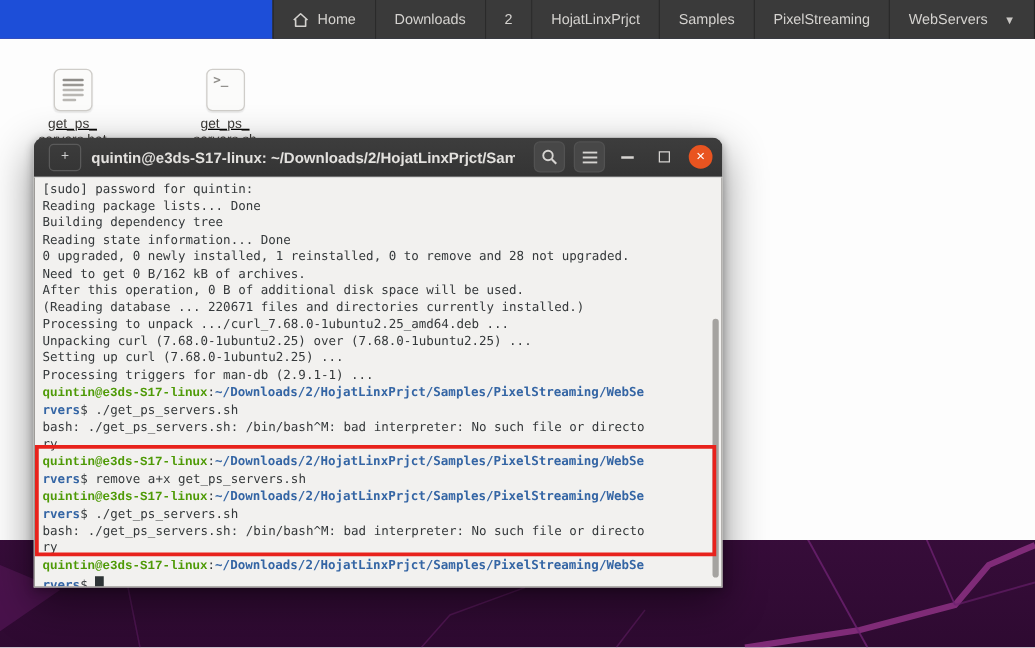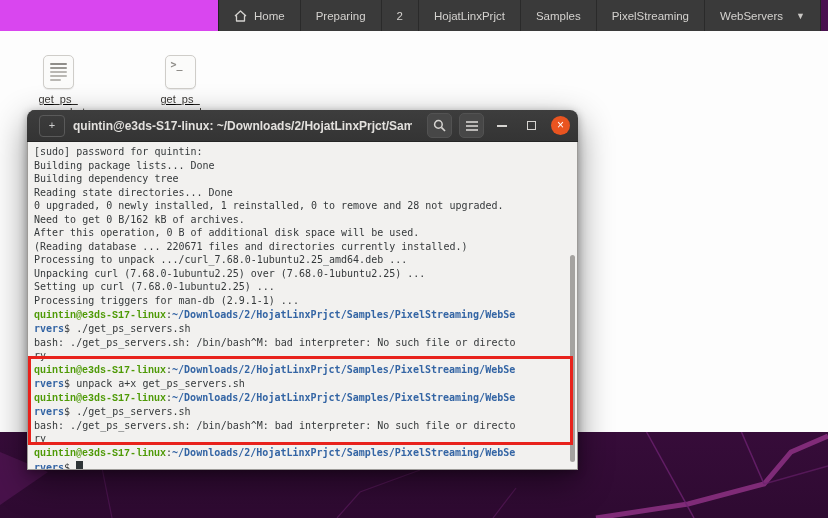--- a/index.html
+++ b/index.html
@@ -4,21 +4,21 @@
 <style>
   * { margin:0; padding:0; box-sizing:border-box; }
   html,body { width:828px; height:518px; overflow:hidden; font-family:"Liberation Sans","DejaVu Sans",sans-serif; background:#ffffff; }
   #stage { position:relative; width:828px; height:518px; overflow:hidden; }
 
   
   #wallpaper { position:absolute; left:0; top:0; width:828px; height:518px; background:linear-gradient(180deg,#4a1150 0%,#451048 55%,#2e0a31 100%); }
   #wallpaper svg { position:absolute; left:0; top:0; }
 
   
-  #pathbar { position:absolute; left:0; top:0; width:816px; height:31px; background:#d946ef; display:flex; align-items:stretch; z-index:2; }
+  #pathbar { position:absolute; left:0; top:0; width:816px; height:31px; background:#1d4ed8; display:flex; align-items:stretch; z-index:2; }
   #pathbar-items { position:absolute; left:218px; top:0; height:31px; display:flex; align-items:stretch; background:#3a3a3a; border-left:1px solid #232323; border-right:1px solid #232323; }
   .pb-item { display:flex; align-items:center; gap:7px; padding:0 15px; color:#d4d2cf; font-size:11.5px; border-right:1px solid #2a2a2a; cursor:default; background:#3a3a3a; border-top:none; border-bottom:none; border-left:none; font-family:inherit; }
   .pb-item:last-child { border-right:none; }
   .pb-arrow { font-size:9px; color:#c9c7c4; margin-left:6px; }
   .pb-home-icon svg { display:block; }
 
   #fm-content { position:absolute; left:0; top:31px; width:828px; height:401px; background:#fdfdfd; z-index:1; }
 
   .file-item { position:absolute; top:24px; width:82px; display:flex; flex-direction:column; align-items:center; cursor:default;text-decoration:underline; }
   .file-icon { width:31px; height:34px; background:#fbfbfa; border:1px solid #cfcdc9; border-radius:5px; position:relative; box-shadow:0 1px 1px rgba(0,0,0,.08); }
@@ -98,21 +98,21 @@
     <div id="pathbar-items">
         <button class="pb-item">
           <span class="pb-home-icon">
             <svg width="13" height="12" viewBox="0 0 13 12">
               <path d="M1 6 L6.5 1 L12 6 M2.5 5.4 V11 H10.5 V5.4" fill="none" stroke="#d4d2cf" stroke-width="1.3" stroke-linejoin="round"></path>
             </svg>
           </span>
           <span>Home</span>
         </button>
         <button class="pb-item">
-          <span>Preparing</span>
+          <span>Downloads</span>
         </button>
         <button class="pb-item">
           <span>2</span>
         </button>
         <button class="pb-item">
           <span>HojatLinxPrjct</span>
         </button>
         <button class="pb-item">
           <span>Samples</span>
         </button>
@@ -149,37 +149,37 @@
       <button class="wm-btn">
           <span class="wm-max"></span>
         </button>
       <button id="term-close">
           <span>×</span>
         </button>
     </div>
     <div id="term-body">
       <div id="term-output">
           <div class="tline"><span class="seg-d">[sudo] password for quintin:</span></div>
-          <div class="tline"><span class="seg-d">Building package lists... Done</span></div>
+          <div class="tline"><span class="seg-d">Reading package lists... Done</span></div>
           <div class="tline"><span class="seg-d">Building dependency tree</span></div>
-          <div class="tline"><span class="seg-d">Reading state directories... Done</span></div>
+          <div class="tline"><span class="seg-d">Reading state information... Done</span></div>
           <div class="tline"><span class="seg-d">0 upgraded, 0 newly installed, 1 reinstalled, 0 to remove and 28 not upgraded.</span></div>
           <div class="tline"><span class="seg-d">Need to get 0 B/162 kB of archives.</span></div>
           <div class="tline"><span class="seg-d">After this operation, 0 B of additional disk space will be used.</span></div>
           <div class="tline"><span class="seg-d">(Reading database ... 220671 files and directories currently installed.)</span></div>
           <div class="tline"><span class="seg-d">Processing to unpack .../curl_7.68.0-1ubuntu2.25_amd64.deb ...</span></div>
           <div class="tline"><span class="seg-d">Unpacking curl (7.68.0-1ubuntu2.25) over (7.68.0-1ubuntu2.25) ...</span></div>
           <div class="tline"><span class="seg-d">Setting up curl (7.68.0-1ubuntu2.25) ...</span></div>
           <div class="tline"><span class="seg-d">Processing triggers for man-db (2.9.1-1) ...</span></div>
           <div class="tline"><span class="seg-g">quintin@e3ds-S17-linux</span><span class="seg-d">:</span><span class="seg-b">~/Downloads/2/HojatLinxPrjct/Samples/PixelStreaming/WebSe</span></div>
           <div class="tline"><span class="seg-b">rvers</span><span class="seg-d">$ ./get_ps_servers.sh</span></div>
           <div class="tline"><span class="seg-d">bash: ./get_ps_servers.sh: /bin/bash^M: bad interpreter: No such file or directo</span></div>
           <div class="tline"><span class="seg-d">ry</span></div>
           <div class="tline"><span class="seg-g">quintin@e3ds-S17-linux</span><span class="seg-d">:</span><span class="seg-b">~/Downloads/2/HojatLinxPrjct/Samples/PixelStreaming/WebSe</span></div>
-          <div class="tline"><span class="seg-b">rvers</span><span class="seg-d">$ unpack a+x get_ps_servers.sh</span></div>
+          <div class="tline"><span class="seg-b">rvers</span><span class="seg-d">$ remove a+x get_ps_servers.sh</span></div>
           <div class="tline"><span class="seg-g">quintin@e3ds-S17-linux</span><span class="seg-d">:</span><span class="seg-b">~/Downloads/2/HojatLinxPrjct/Samples/PixelStreaming/WebSe</span></div>
           <div class="tline"><span class="seg-b">rvers</span><span class="seg-d">$ ./get_ps_servers.sh</span></div>
           <div class="tline"><span class="seg-d">bash: ./get_ps_servers.sh: /bin/bash^M: bad interpreter: No such file or directo</span></div>
           <div class="tline"><span class="seg-d">ry</span></div>
           <div class="tline"><span class="seg-g">quintin@e3ds-S17-linux</span><span class="seg-d">:</span><span class="seg-b">~/Downloads/2/HojatLinxPrjct/Samples/PixelStreaming/WebSe</span></div>
           <div class="tline"><span class="seg-b">rvers</span><span class="seg-d">$ </span><span class="seg-cur"></span></div>
         </div>
       <div id="term-scrollbar"></div>
     </div>
   </div>

